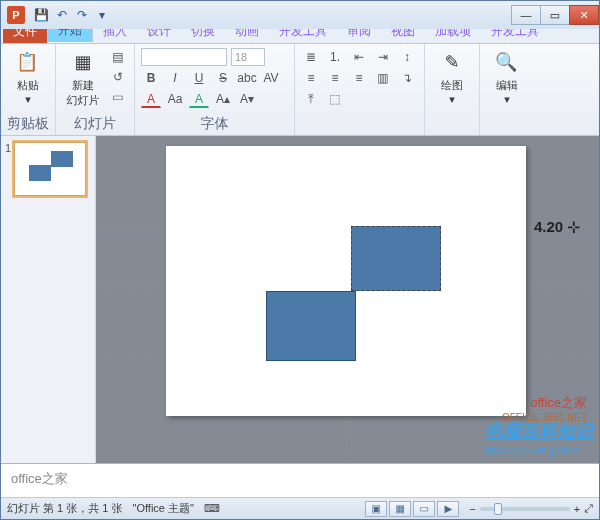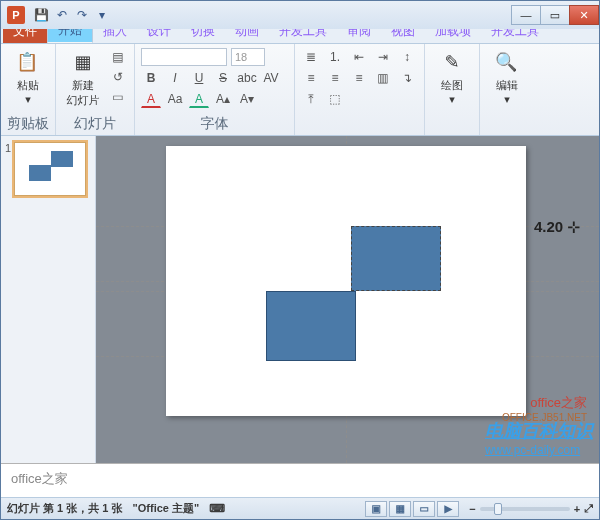--- a/index.html
+++ b/index.html
@@ -40,21 +40,21 @@
 .vg { position: absolute; top: 0; bottom: 0; border-left: 1px dashed #8d8d8d; }
 .shape { position: absolute; background: #4b7aa8; border: 1px solid #2c4f74; }
 .shape.sel { border: 1px dashed #444; }
 .dim-label { position: absolute; font-size: 15px; color: #222; background: transparent; font-weight: bold; }
 .watermark { position: absolute; right: 12px; bottom: 40px; text-align: right; font-size: 13px; }
 .watermark .a { color: #c9453a; }
 .watermark .b { color: #b46a36; font-size: 10px; }
 .wm2 { position: absolute; right: 6px; bottom: 6px; font-size: 18px; color: #3aa0e8; font-style: italic; font-weight: bold; text-decoration: underline; }
 .wm2 .sub { font-size: 12px; color: #3aa0e8; font-style: normal; font-weight: normal; display:block; }
 .notes { height: 34px; background: #fff; border-top: 1px solid #b3b3b3; padding: 6px 10px; font-size: 13px; color: #888; }
-.status { height: 22px; background: linear-gradient(#e7eef6,#d5e1ee); border-top: 1px solid #b8cce0; display: flex; align-items: center; font-size: 11px; color: #3a3a3a; padding: 0 6px; gap: 10px; font-weight: bold; }
+.status { height: 22px; background: linear-gradient(#e7eef6,#d5e1ee); border-top: 1px solid #b8cce0; display: flex; align-items: center; font-size: 11px; color: #3a3a3a; padding: 0 6px; gap: 10px; }
 .status .spacer { flex: 1; }
 .viewbtns { display: flex; gap: 2px; }
 .viewbtns .vb { width: 22px; height: 16px; border: 1px solid #9fb4cb; background: linear-gradient(#f4f8fc,#dbe6f1); display:flex;align-items:center;justify-content:center;font-size:10px;color:#4a6a90; }
 .zoom { display: flex; align-items: center; gap: 4px; }
 .zoom .track { width: 90px; height: 4px; background: #c2cfdd; position: relative; border-radius: 2px; }
 .zoom .thumb-s { position: absolute; top: -4px; left: 14px; width: 8px; height: 12px; background: #eef4fa; border: 1px solid #8ba4c0; border-radius: 2px; }
 </style>
 </head>
 <body>
 

